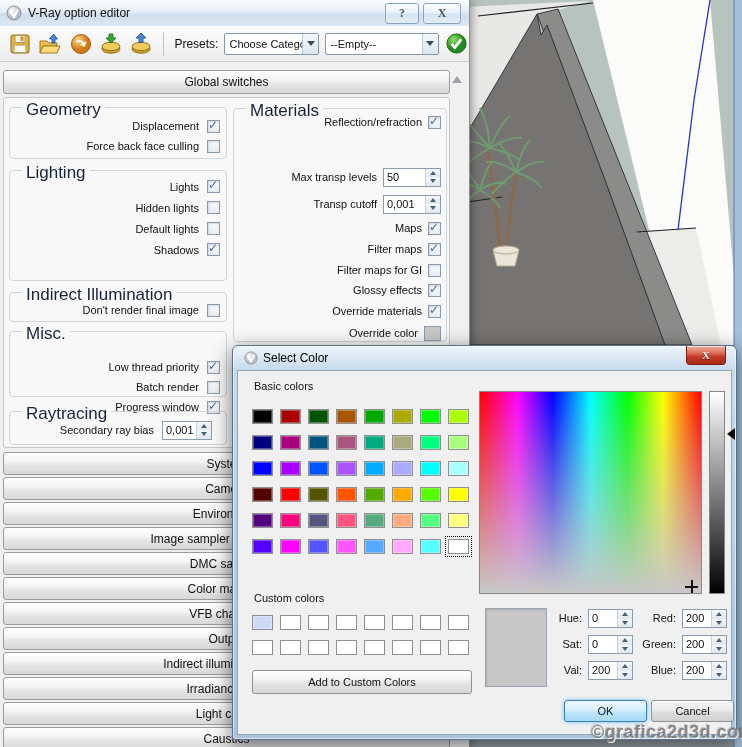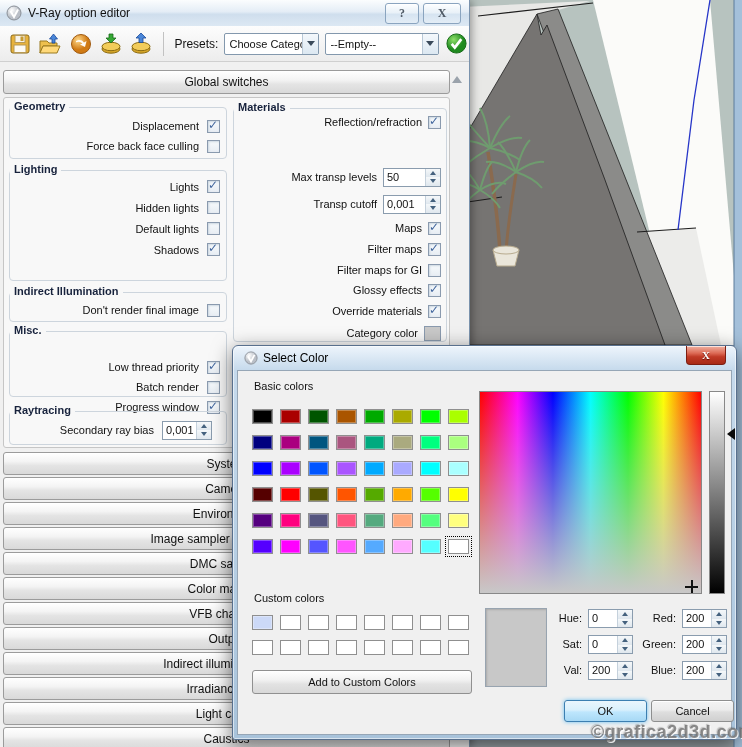--- a/index.html
+++ b/index.html
@@ -21,21 +21,21 @@
   .presets-lbl{font-size:12px;color:#111;}
   .combo{height:22px;background:#fff;border:1px solid #8398ad;border-radius:2px;display:flex;align-items:center;box-sizing:border-box;}
   .combo .ctext{font-size:11px;color:#111;padding:0 4px;white-space:nowrap;overflow:hidden;flex:1;}
   .combo .carr{width:15px;align-self:stretch;border-left:1px solid #b9c8d6;background:linear-gradient(180deg,#f4f8fc,#dce8f2);display:flex;align-items:center;justify-content:center;}
   .tri-d{width:0;height:0;border-left:4px solid transparent;border-right:4px solid transparent;border-top:5px solid #3a4a5a;}
   
   .rollout{position:absolute;left:3px;width:447px;height:23px;border:1px solid #9b9b9b;border-radius:3px;background:linear-gradient(180deg,#ffffff 0%,#f4f4f4 40%,#e4e4e4 60%,#d9d9d9 100%);box-shadow:inset 0 1px 0 #fff;display:flex;align-items:center;justify-content:center;font-size:12px;color:#111;white-space:nowrap;overflow:hidden;box-sizing:border-box;}
   .scroll-arrow{position:absolute;left:452px;top:76px;width:0;height:0;border-left:5px solid transparent;border-right:5px solid transparent;border-bottom:7px solid #9aa2ab;}
   .panel{position:absolute;left:3px;top:97px;width:447px;height:351px;background:#f8f8f8;border:1px solid #c6c6c6;border-radius:3px;box-sizing:border-box;}
   .grp{position:absolute;border:1px solid #cdd5dd;border-radius:4px;box-sizing:border-box;}
-  .gtitle{position:absolute;top:-8px;left:0;background:#f8f8f8;padding:0 4px;font-size:11px;font-weight:bold;color:#17223c;}
+  .gtitle{position:absolute;top:-8px;left:12px;background:#f8f8f8;padding:0 4px;font-size:17px;font-weight:normal;color:#17223c;}
   .row{display:flex;align-items:center;justify-content:flex-end;gap:8px;height:20px;padding-right:6px;}
   .lbl{font-size:11px;color:#111;white-space:nowrap;}
   .cb{position:relative;width:13px;height:13px;border:1px solid #8a9aae;background:linear-gradient(180deg,#f7fafc,#e7edf3);box-shadow:inset 1px 1px 2px #ccd7e1;box-sizing:border-box;flex:0 0 auto;}
   .cb.checked::after{content:"\2713";font-family:"DejaVu Sans",sans-serif;font-size:12px;font-weight:bold;color:#41659d;position:absolute;left:0;top:-3px;}
   .spin{display:flex;height:19px;border:1px solid #8a9cae;background:#fff;box-sizing:border-box;flex:0 0 auto;}
   .spin .val{flex:1;font-size:11px;color:#111;padding:2px 3px 0 3px;overflow:hidden;}
   .spin .btns{width:14px;display:flex;flex-direction:column;border-left:1px solid #c5d1dc;}
   .spin .btns i{flex:1;display:flex;align-items:center;justify-content:center;background:linear-gradient(180deg,#f5f8fa,#dfe7ee);}
   .spin .btns i.u::after{content:"";border-left:3px solid transparent;border-right:3px solid transparent;border-bottom:4px solid #44617e;}
   .spin .btns i.d::after{content:"";border-left:3px solid transparent;border-right:3px solid transparent;border-top:4px solid #44617e;}
@@ -328,21 +328,21 @@
         </div>
         <div class="mrow" style="top:171px;height:20px">
           <span class="lbl">Glossy effects</span>
           <span class="cb checked"></span>
         </div>
         <div class="mrow" style="top:192px;height:20px">
           <span class="lbl">Override materials</span>
           <span class="cb checked"></span>
         </div>
         <div class="mrow" style="top:213px;height:22px">
-          <span class="lbl">Category color</span>
+          <span class="lbl">Override color</span>
           <span class="colorchip" style="background: rgb(200, 200, 200);"></span>
         </div>
       </div>
     </div>
 
     <div class="rollout" style="top:452px">System</div>
     <div class="rollout" style="top:477px">Camera</div>
     <div class="rollout" style="top:502px">Environment</div>
     <div class="rollout" style="top:527px">Image sampler (Antialiasing)</div>
     <div class="rollout" style="top:552px">DMC sampler</div>

